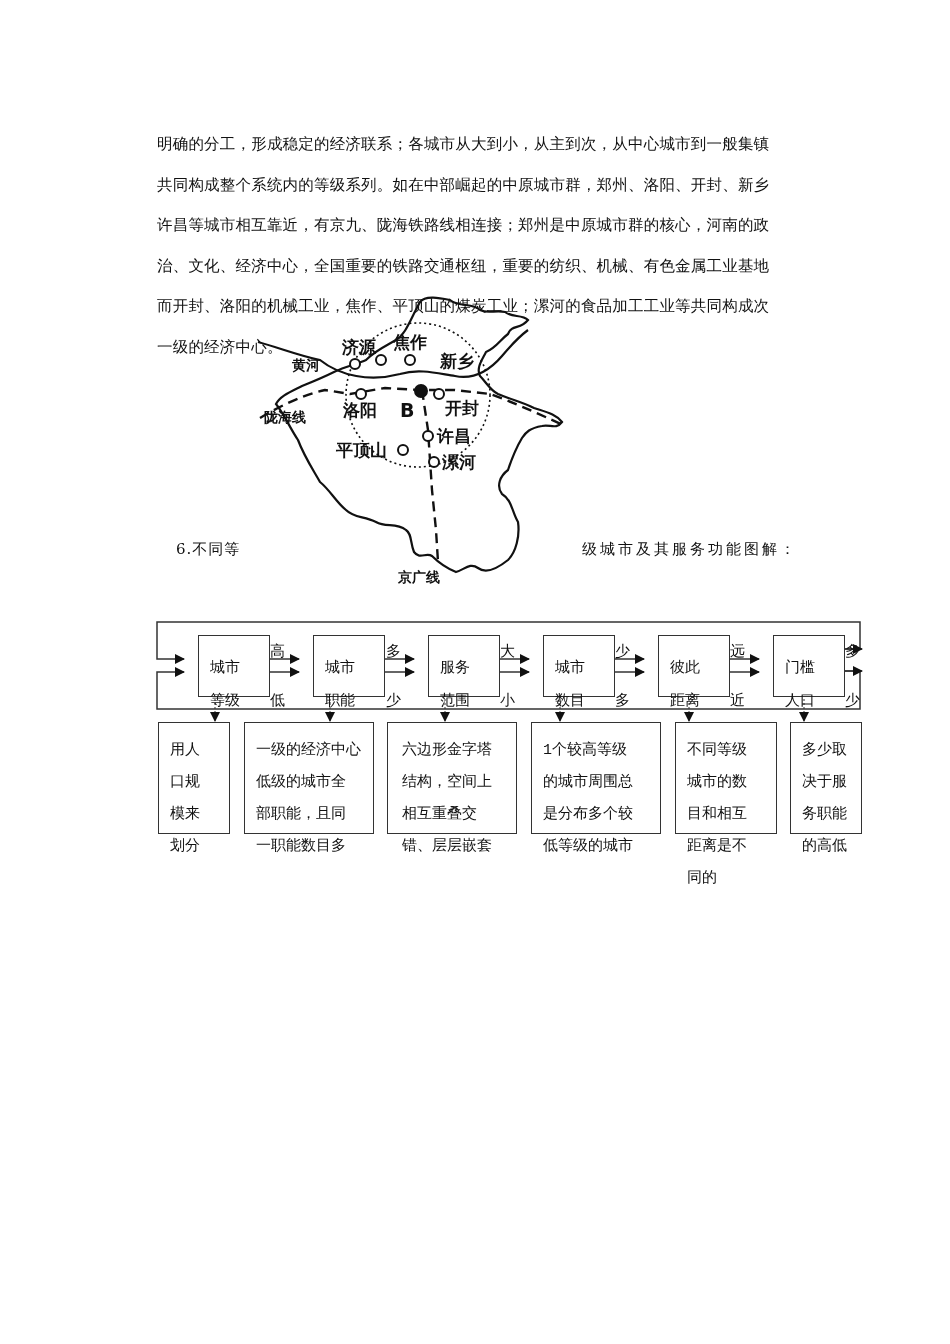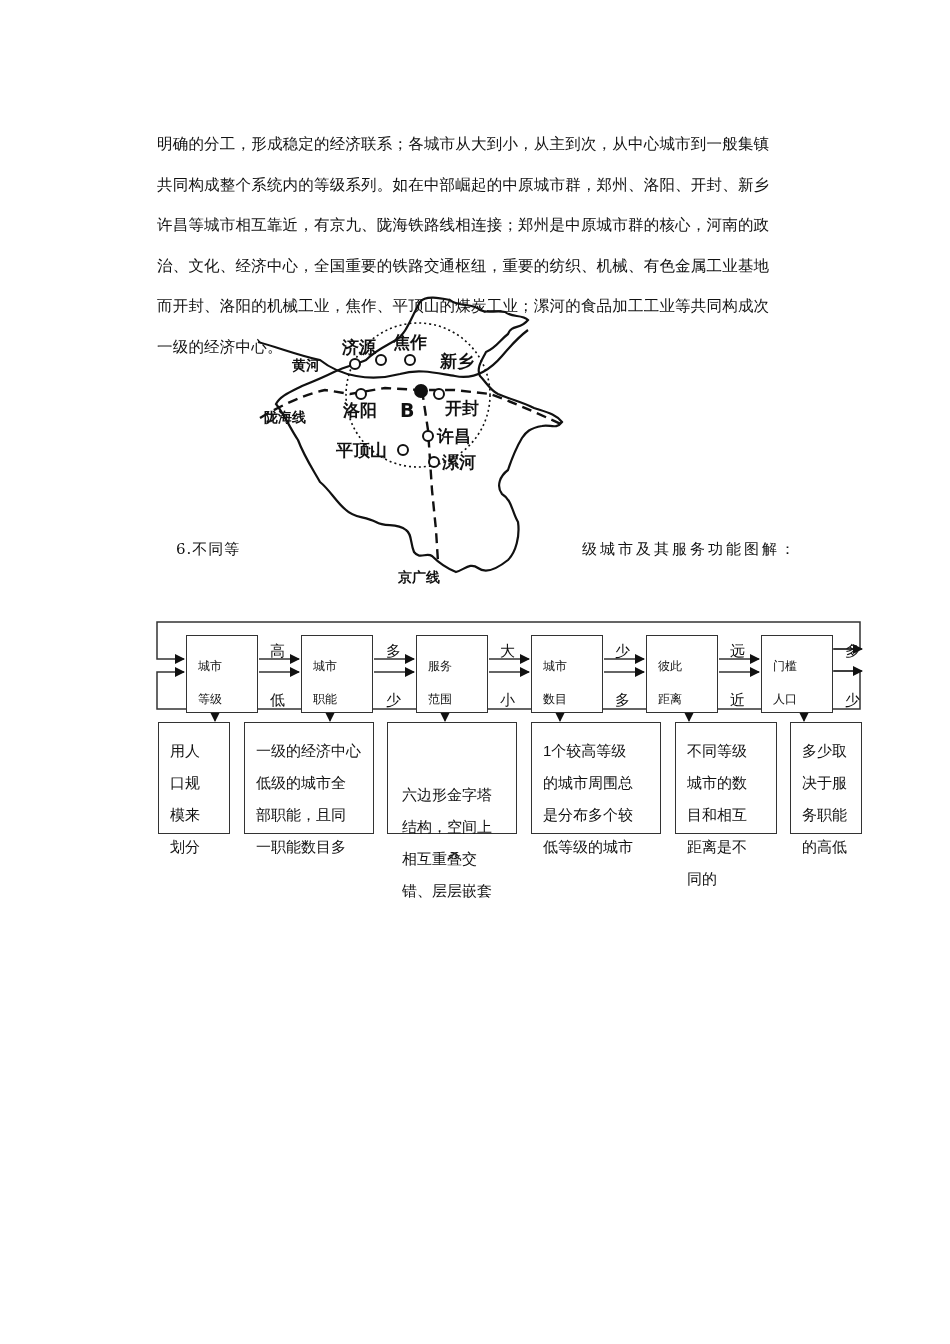--- a/index.html
+++ b/index.html
@@ -8,28 +8,28 @@
   .para { position:absolute; left:145px; top:118px; width:670px;
           font-size:15.5px; line-height:28.6px; letter-spacing:0.2px; }
   .para p { margin:12px; white-space:nowrap; }
   .map { position:absolute; left:250px; top:290px; width:330px; height:300px; }
   .map svg { width:100%; height:100%; }
   .map .lbl { font-family:"DejaVu Sans", sans-serif; font-weight:bold; fill:#111; }
   .caption-left { position:absolute; left:176px; top:540px; font-size:15px; letter-spacing:1px; }
   .caption-right { position:absolute; left:582px; top:540px; font-size:15px; letter-spacing:3px; }
   .flow { position:absolute; left:150px; top:615px; width:720px; height:290px; }
   .flow svg { position:absolute; left:0; top:0; }
-  .node { position:absolute; width:72px; height:78px; border:1.5px solid #333; background:#fff;
-          box-sizing:border-box; font-family:"DejaVu Sans", sans-serif; font-size:12px; }
+  .node { position:absolute; width:72px; height:62px; border:1.5px solid #333; background:#fff;
+          box-sizing:border-box; font-family:"DejaVu Sans", sans-serif; font-size:15px;margin-left:12px; }
   .node .l1 { position:absolute; left:11px; top:22px; white-space:nowrap; }
   .node .l2 { position:absolute; left:11px; top:55px; white-space:nowrap; background:transparent; }
   .edge-top, .edge-bot { position:absolute; font-family:"DejaVu Sans", sans-serif; font-size:15px; }
   .desc { position:absolute; border:1.5px solid #333; box-sizing:border-box; background:#fff;
           font-family:"DejaVu Sans", sans-serif; font-size:15px; line-height:32px; }
-  .desc-lines { position:absolute; font-family:Liberation Sans, sans-serif; font-size:15px;
+  .desc-lines { position:absolute; font-family:Liberation Mono, monospace; font-size:15px;
                 line-height:32px; white-space:nowrap; }
   .desc-lines div { white-space:nowrap; }
 </style>
 </head>
 <body>
 
 <div class="para">
   <p>明确的分工，形成稳定的经济联系；各城市从大到小，从主到次，从中心城市到一般集镇</p>
   <p>共同构成整个系统内的等级系列。如在中部崛起的中原城市群，郑州、洛阳、开封、新乡</p>
   <p>许昌等城市相互靠近，有京九、陇海铁路线相连接；郑州是中原城市群的核心，河南的政</p>
@@ -159,21 +159,21 @@
 
   <div class="desc" style="left:94px; top:107px; width:130px; height:112px;"></div>
   <div class="desc-lines" style="left:106px; top:120px;">
     <div>一级的经济中心</div>
     <div>低级的城市全</div>
     <div>部职能，且同</div>
     <div>一职能数目多</div>
   </div>
 
   <div class="desc" style="left:237px; top:107px; width:130px; height:112px;"></div>
-  <div class="desc-lines" style="left:252px; top:120px;margin-top:44px;">
+  <div class="desc-lines" style="left:252px; top:120px;">
     <div>六边形金字塔</div>
     <div>结构，空间上</div>
     <div>相互重叠交</div>
     <div>错、层层嵌套</div>
   </div>
 
   <div class="desc" style="left:381px; top:107px; width:130px; height:112px;"></div>
   <div class="desc-lines" style="left:393px; top:120px;">
     <div>1个较高等级</div>
     <div>的城市周围总</div>

